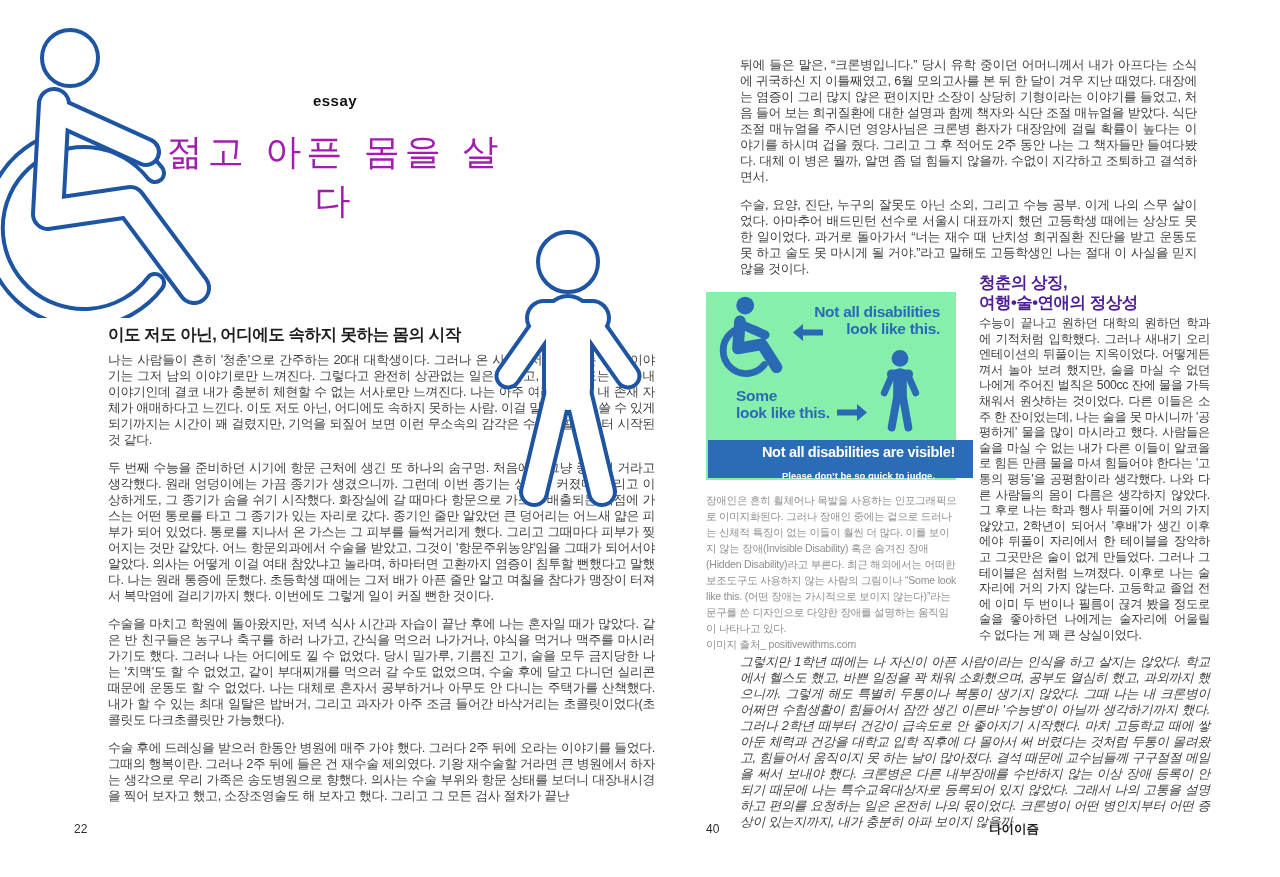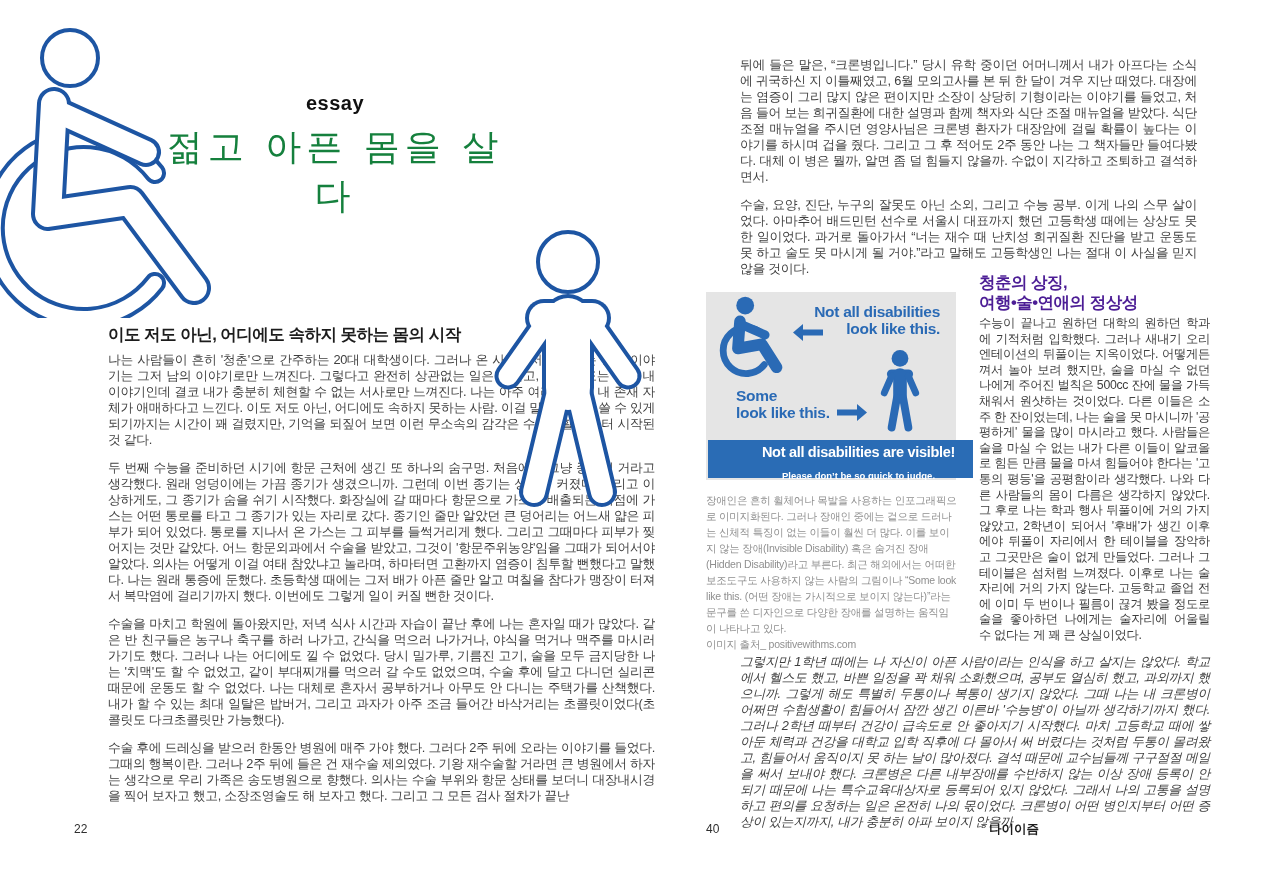--- a/index.html
+++ b/index.html
@@ -4,32 +4,32 @@
 <style>
   html,body{margin:0;padding:0;background:#e8e8e8;}
   .spread{position:relative;width:1280px;height:877px;background:#ffffff;overflow:hidden;
           font-family:"Liberation Sans","DejaVu Sans",sans-serif;color:#3e3e3e;}
   .abs{position:absolute;}
   .body-text{font-size:12.8px;line-height:16px;text-align:justify;letter-spacing:-0.3px;
              word-break:break-all;color:#3e3e3e;}
   .body-text p{margin:0 13px 12px 0;}
   .body-text p:last-child{margin-bottom:0;}
   .headline-area{left:150px;top:92px;width:370px;text-align:center;z-index:3;}
-  .essay-label{font-size:20px;font-weight:bold;color:#111;letter-spacing:0.5px;}
-  .main-title{margin-top:8px;font-family:"DejaVu Serif","Liberation Serif",serif;
-              font-size:36px;letter-spacing:5px;color:#15803d;font-weight:500;}
+  .essay-label{font-size:15px;font-weight:bold;color:#111;letter-spacing:0.5px;}
+  .main-title{margin-top:19px;font-family:"DejaVu Serif","Liberation Serif",serif;
+              font-size:36px;letter-spacing:5px;color:#a21caf;font-weight:500;}
   .section-heading{font-size:16.5px;font-weight:bold;color:#1c1c1c;letter-spacing:-0.5px;}
   .left-body{left:108px;top:352px;width:560px;z-index:1;}
   .figure{z-index:2;}
   .right-top{left:740px;top:57px;width:470px;}
   .right-col-heading{left:979px;top:272px;width:231px;font-size:16.5px;font-weight:bold;
                      color:#4c1d95;line-height:20px;letter-spacing:-0.5px;}
   .right-col-body{left:979px;top:316px;width:231px;font-size:12.3px;line-height:15.6px;}
   .right-bottom{left:740px;top:654px;width:470px;font-style:italic;}
-  .infographic{left:706px;top:292px;width:250px;height:188px;background:#e5e5e5;}
+  .infographic{left:706px;top:292px;width:250px;height:188px;background:#86efac;}
   .ig-text{position:absolute;font-weight:bold;color:#2a6ab5;font-size:15.5px;line-height:17px;
            letter-spacing:-0.3px;}
   .ig-banner{position:absolute;left:2px;top:148px;width:229px;height:38px;background:#2a6cb5;
              color:#fff;text-align:center;padding-left:36px;}
   .ig-banner .b1{font-size:14.5px;font-weight:bold;margin-top:4px;letter-spacing:-0.3px;}
   .ig-banner .b2{font-size:9.5px;font-weight:bold;margin-top:10px;}
   .caption{left:706px;top:492px;width:252px;font-size:10.5px;line-height:16px;color:#8f8f8f;
            letter-spacing:-0.2px;}
   .caption .credit{margin-top:0;}
   .page-num{font-size:12px;color:#2e2e2e;}

